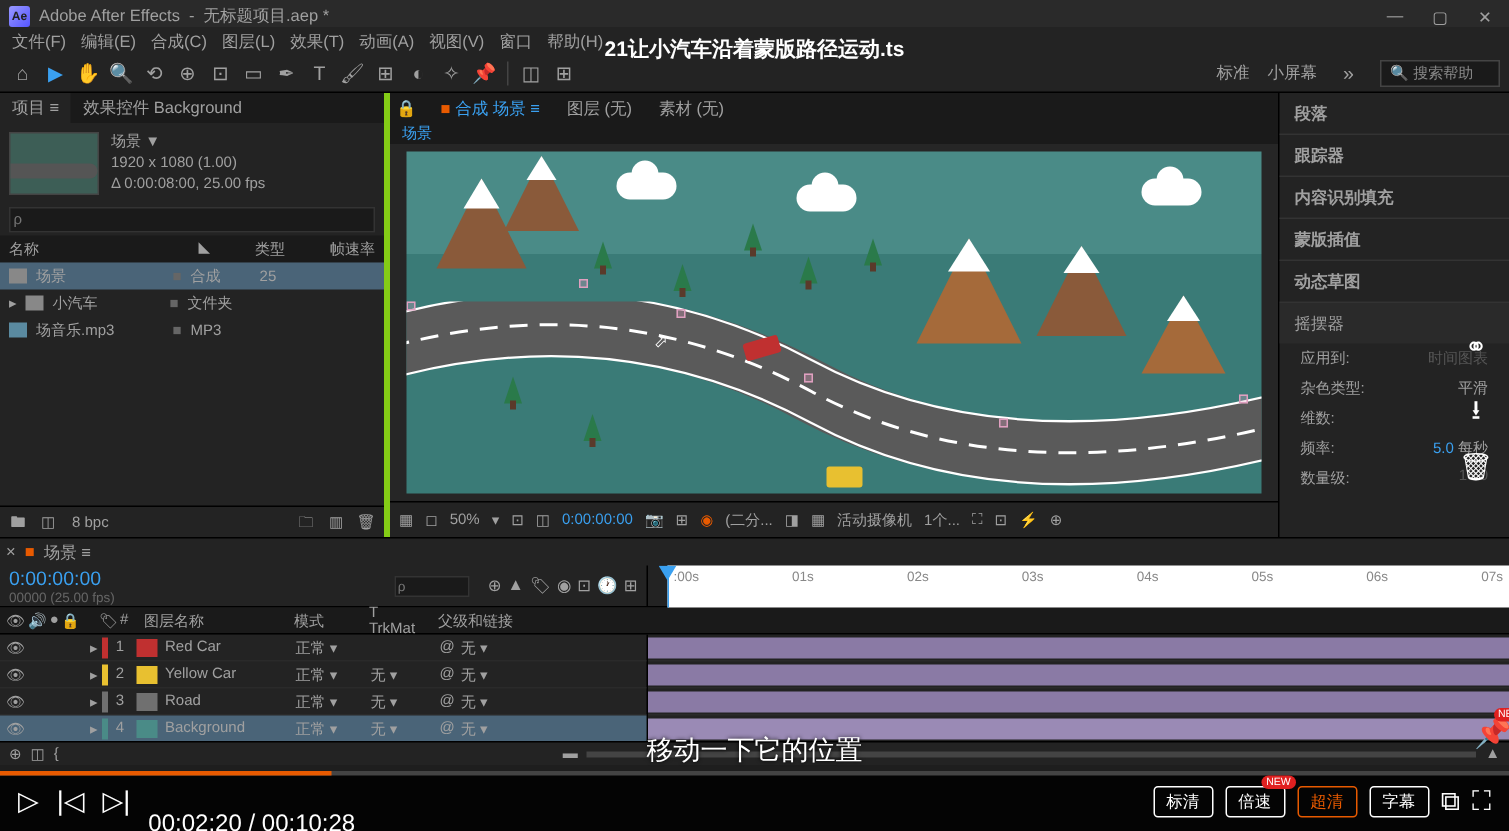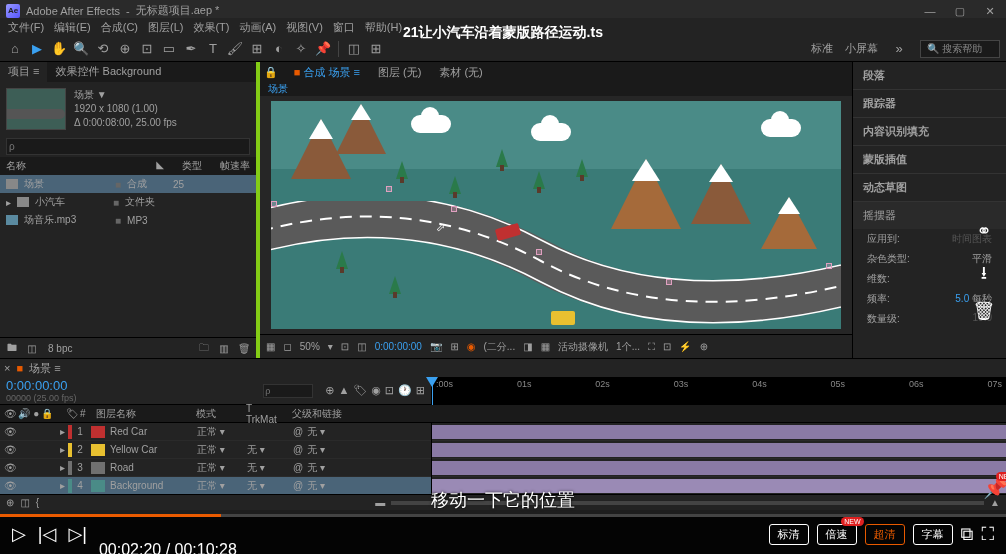--- a/index.html
+++ b/index.html
@@ -26,21 +26,21 @@
 .left-panel { width: 260px; background: #232323; border-right: 4px solid #84cc16; display: flex; flex-direction: column; }
 .panel-tabs { display: flex; background: #1a1a1a; height: 20px; }
 .panel-tab { padding: 2px 8px; font-size: 11px; cursor: pointer; }
 .panel-tab.active { background: #232323; }
 .proj-header { display: flex; padding: 6px; gap: 8px; }
 .thumb { width: 60px; height: 42px; background: #3d5e56; border: 1px solid #444; position: relative; }
 .thumb-road { position: absolute; top: 50%; left: 0; right: 0; height: 10px; background: #555; border-radius: 0 8px 8px 0; }
 .proj-info { font-size: 10px; line-height: 1.4; }
 .proj-search { padding: 2px 6px; }
 .proj-search input { width: 100%; background: #1a1a1a; border: 1px solid #333; padding: 2px; color: #888; font-size: 10px; }
-.proj-cols { display: flex; background: #1a1a1a; padding: 2px 6px; font-size: 10px; gap: 18px; }
+.proj-cols { display: flex; background: #1a1a1a; padding: 2px 6px; font-size: 10px; gap: 30px; }
 .proj-items { flex: 1; }
 .proj-item { display: flex; padding: 2px 6px; gap: 6px; font-size: 10px; align-items: center; }
 .proj-item.sel { background: #4a6478; }
 .proj-item-icon { width: 12px; height: 10px; background: #888; }
 .proj-footer { display: flex; padding: 2px 4px; gap: 4px; border-top: 1px solid #000; }
 .proj-footer span { width: 16px; height: 16px; display: flex; align-items: center; justify-content: center; font-size: 10px; }
 
 .center-panel { flex: 1; background: #1a1a1a; display: flex; flex-direction: column; }
 .comp-tabs { display: flex; background: #1a1a1a; height: 20px; padding: 0 4px; gap: 14px; align-items: center; font-size: 11px; }
 .comp-tab { padding: 0 2px; }
@@ -89,21 +89,21 @@
 .tl-tabs { display: flex; padding: 2px 4px; gap: 6px; align-items: center; height: 18px; }
 .tl-header { display: flex; height: 28px; border-bottom: 1px solid #000; }
 .tl-left { width: 432px; display: flex; flex-direction: column; border-right: 1px solid #000; }
 .tl-time-box { display: flex; align-items: center; gap: 6px; padding: 0 6px; height: 28px; }
 .tl-timecode { color: #3aa0f0; font-size: 13px; }
 .tl-timesub { color: #666; font-size: 9px; }
 .tl-search { margin-left: auto; }
 .tl-search input { width: 50px; background: #1a1a1a; border: 1px solid #333; padding: 1px; font-size: 9px; }
 .tl-icons { display: flex; gap: 4px; margin-left: 6px; }
 .tl-icons span { font-size: 11px; }
-.tl-ruler { flex: 1; background: #000000; position: relative; height: 28px; }
+.tl-ruler { flex: 1; background: #ffffff; position: relative; height: 28px; margin-left: 13px; }
 .tl-ruler-marks { display: flex; justify-content: space-between; padding: 0 4px; font-size: 9px; color: #888; position: absolute; top: 2px; left: 0; right: 0; }
 .tl-playhead { position: absolute; top: 0; bottom: 0; left: 0; width: 1px; background: #3aa0f0; }
 .tl-playhead::before { content: ''; position: absolute; top: 0; left: -6px; width: 12px; height: 10px; background: #3aa0f0; clip-path: polygon(0 0,100% 0,50% 100%); }
 
 .tl-cols { display: flex; background: #1a1a1a; font-size: 10px; height: 18px; align-items: center; border-bottom: 1px solid #000; }
 .tl-col-icons { width: 60px; display: flex; gap: 2px; padding: 0 4px; }
 .tl-col { padding: 0 6px; }
 
 .tl-body { flex: 1; display: flex; overflow: hidden; }
 .tl-layers { width: 432px; border-right: 1px solid #000; }

